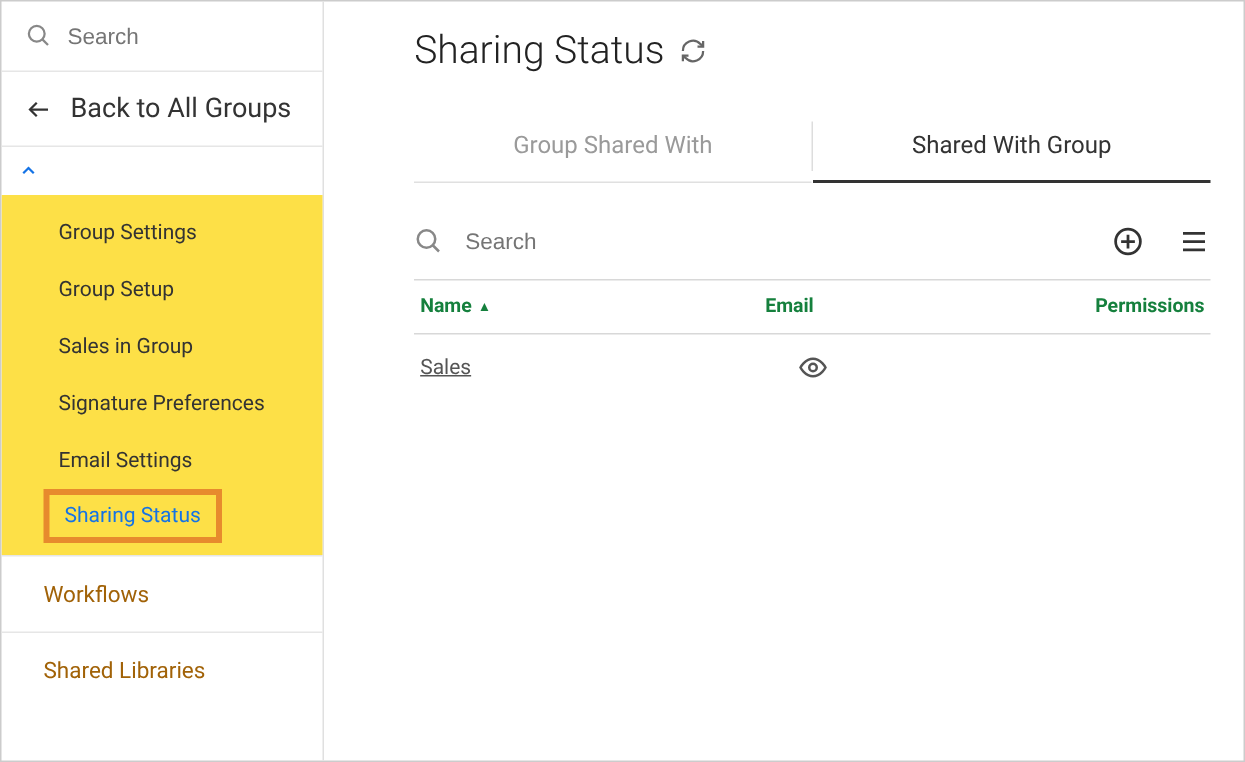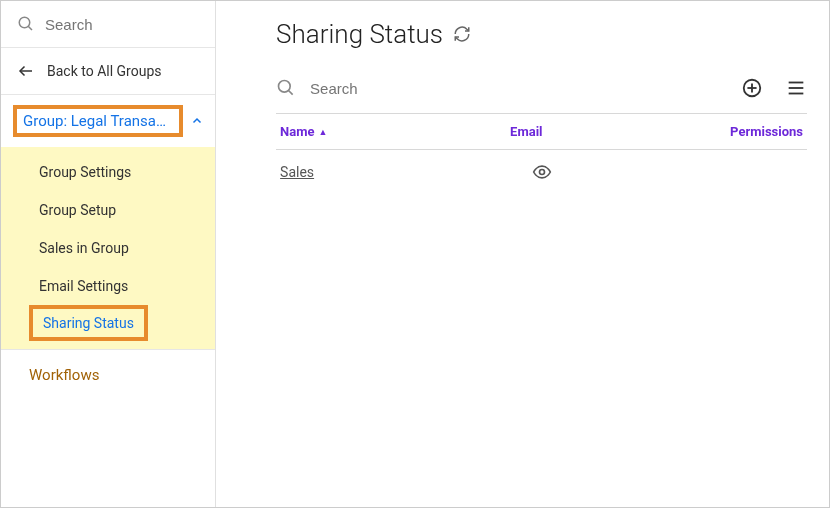--- a/index.html
+++ b/index.html
@@ -39,21 +39,21 @@
     font-size: 15px;
     color: #888;
     width: 100%;
     background: transparent;
   }
   .back-row {
     display: flex;
     align-items: center;
     padding: 14px 16px;
     gap: 12px;
-    font-size: 14px;
+    font-size: 18px;
     color: #333;
     border-bottom: 1px solid #e6e6e6;
     cursor: pointer;
   }
   .group-header {
     display: flex;
     align-items: center;
     justify-content: space-between;
     padding: 10px 12px 10px 12px;
     color: #1473e6;
@@ -68,21 +68,21 @@
     overflow: hidden;
     text-overflow: ellipsis;
     max-width: 170px;
     color: #1473e6;
   }
   .group-header .chev {
     color: #1473e6;
     font-size: 12px;
   }
   .subnav {
-    background: #fef9c3;
+    background: #fde047;
     padding: 6px 0 8px 0;
   }
   .subnav-item {
     padding: 11px 0 11px 38px;
     font-size: 14px;
     color: #333;
     cursor: pointer;
   }
   .subnav-item.active {
     color: #1473e6;
@@ -159,21 +159,21 @@
   }
   .icon-btn { cursor: pointer; color: #333; }
   .table-header {
     display: flex;
     border-top: 1px solid #d8d8d8;
     border-bottom: 1px solid #d8d8d8;
     margin-top: 14px;
     padding: 10px 4px;
     font-size: 13px;
     font-weight: 700;
-    color: #6d28d9;
+    color: #15803d;
   }
   .col-name { flex: 0 0 230px; display:flex; align-items:center; gap:4px;}
   .col-email { flex: 0 0 220px; }
   .col-perm { flex: 1; }
   .table-row {
     display: flex;
     padding: 12px 4px;
     font-size: 14px;
     color: #555;
     align-items: center;
@@ -203,52 +203,58 @@
       <span>
         <svg width="18" height="18" viewBox="0 0 24 24" fill="none" stroke="#333" stroke-width="2">
             <line x1="20" y1="12" x2="4" y2="12"></line>
             <polyline points="10 6 4 12 10 18"></polyline>
           </svg>
       </span>
       <span>Back to All Groups</span>
     </div>
 
     <div class="group-header">
-      <span class="label-box">Group: Legal Transacti...</span>
       <span class="chev">
         <svg width="12" height="12" viewBox="0 0 24 24" fill="none" stroke="#1473e6" stroke-width="3">
             <polyline points="5 15 12 8 19 15"></polyline>
           </svg>
       </span>
     </div>
 
     <div class="subnav">
       <div class="subnav-item">Group Settings</div>
       <div class="subnav-item">Group Setup</div>
       <div class="subnav-item">Sales in Group</div>
+      <div class="subnav-item">Signature Preferences</div>
       <div class="subnav-item">Email Settings</div>
       <div class="subnav-item active">Sharing Status</div>
     </div>
 
     <div class="nav-item">Workflows</div>
+    <div class="nav-item">Shared Libraries</div>
   </div>
 
   <div class="main">
     <div class="title-row">
       <span class="title">Sharing Status</span>
       <span class="refresh-icon">
         <svg width="18" height="18" viewBox="0 0 24 24" fill="none" stroke="#666" stroke-width="2">
             <path d="M3 12a9 9 0 0 1 15.5-6.3L21 8"></path>
             <polyline points="21 3 21 8 16 8"></polyline>
             <path d="M21 12a9 9 0 0 1-15.5 6.3L3 16"></path>
             <polyline points="3 21 3 16 8 16"></polyline>
           </svg>
       </span>
     </div>
 
+    <div class="tabs">
+      <div class="tab">Group Shared With</div>
+      <div class="tab-divider"></div>
+      <div class="tab active">Shared With Group</div>
+    </div>
 
     <div class="toolbar">
       <span>
         <svg width="20" height="20" viewBox="0 0 24 24" fill="none" stroke="#888" stroke-width="2">
             <circle cx="10" cy="10" r="7"></circle>
             <line x1="20" y1="20" x2="15" y2="15"></line>
           </svg>
       </span>
       <input type="text" placeholder="Search" style="">
       <div class="toolbar-right">

